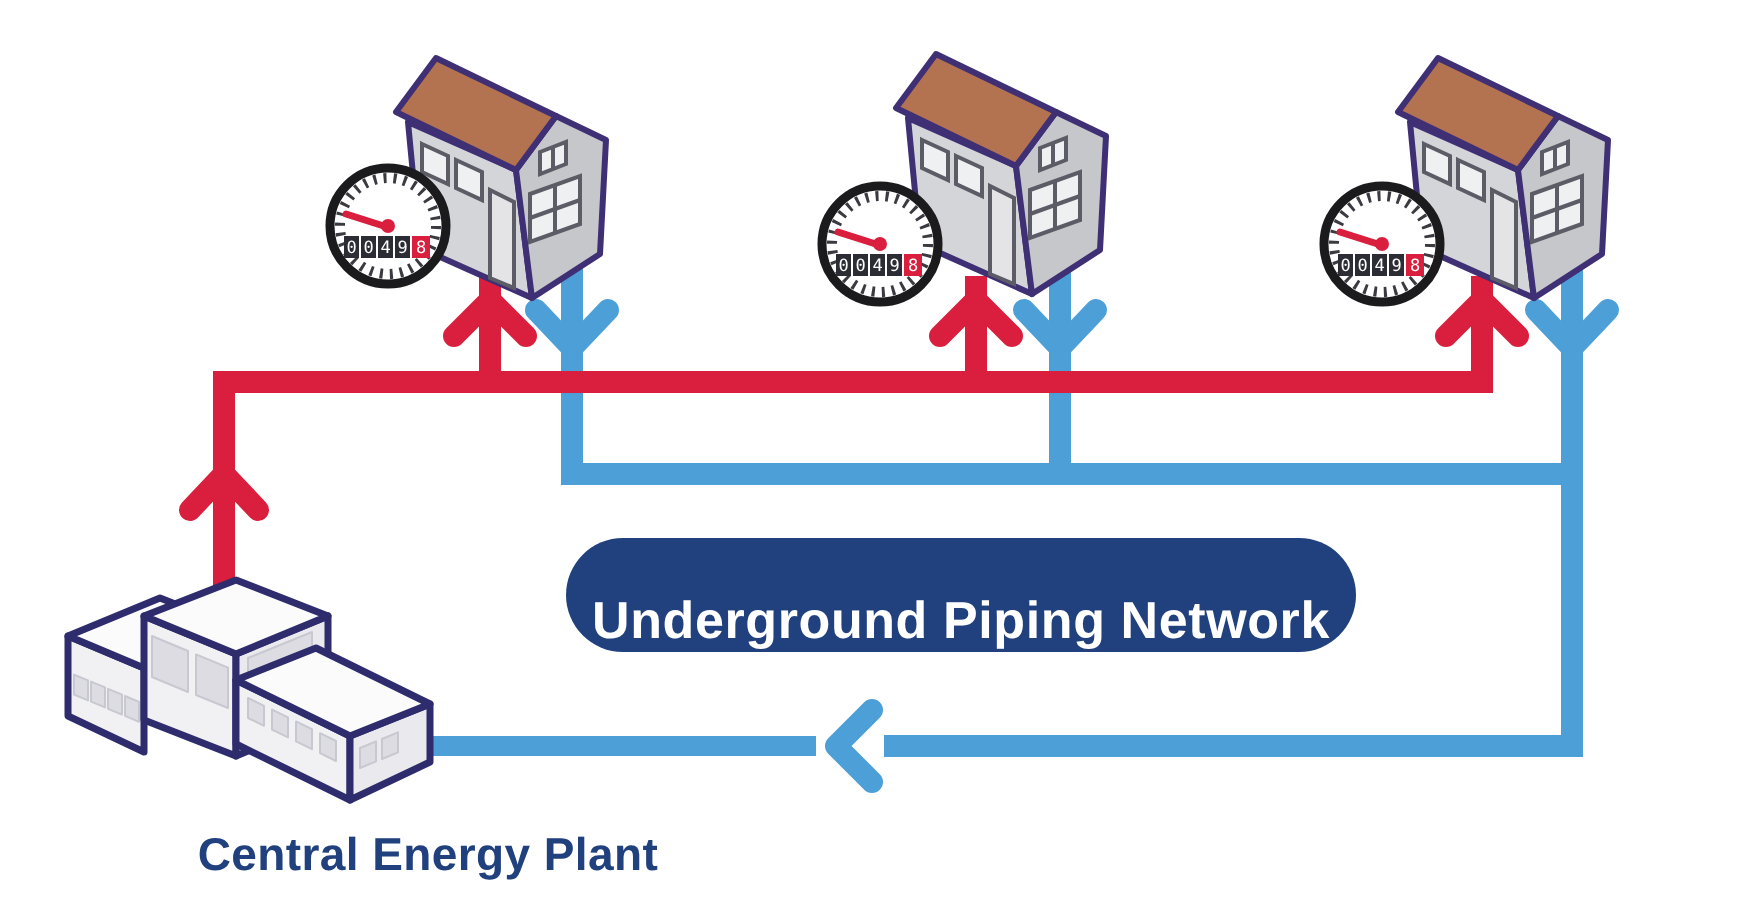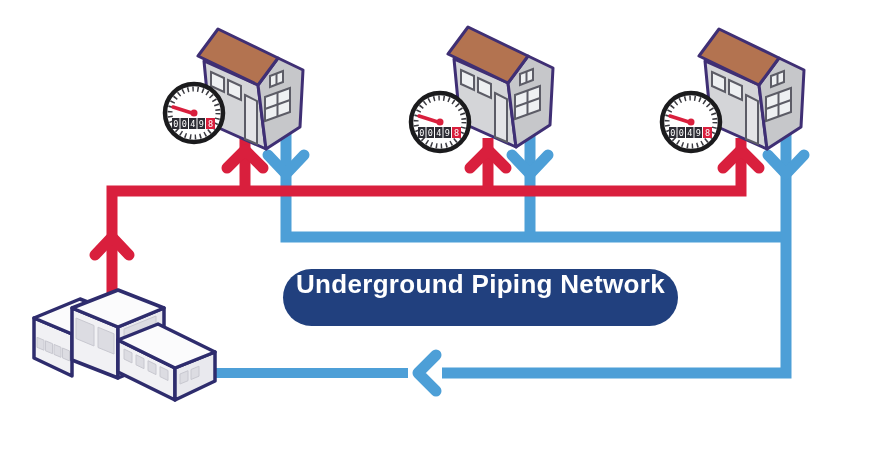--- a/index.html
+++ b/index.html
@@ -1,21 +1,21 @@
 <!DOCTYPE html>
 <html style="--supply-red: #d91f3d; --return-blue: #4d9fd7; --navy: #21407e; --house-outline: #3f2f74; --roof-brown: #b37350; --wall-front: #d4d5d8; --wall-side: #c6c7ca; --window-pane: #eef0f2; --window-frame: #5c5c66; --plant-outline: #2e2c6d; --plant-top: #fbfbfc; --plant-front: #f1f1f4; --plant-side: #e9e9ee; --plant-window: #dcdce2; --meter-ring: #1b1b1d; --meter-face: #ffffff; --odometer-box: #2c2c34;"><head>
 <meta charset="utf-8">
 <style>
   html,body{margin:0;padding:0;background:#fff;font-family:"Liberation Sans",sans-serif;}
   .stage{position:relative;width:870px;height:450px;background:#fff;overflow:hidden;}
   .stage svg.scene{position:absolute;left:0;top:0;}
   .pill{
     position:absolute;left:283px;top:269px;width:395px;height:57px;
     background:var(--navy,#21407e);border-radius:29px;
-    display:flex;align-items:flex-start;justify-content:center;
+    display:flex;align-items:flex-end;justify-content:center;
     color:#ffffff;font-weight:bold;font-size:26px;letter-spacing:.3px;white-space:nowrap;
   }
   .plant-label{
     position:absolute;left:90px;top:414px;width:248px;text-align:center;
     color:var(--navy,#21407e);font-weight:bold;font-size:23px;letter-spacing:.2px;white-space:nowrap;
   }
   .pipe{fill:none;stroke-linejoin:miter;}
   .chev{fill:none;stroke-linecap:round;stroke-linejoin:round;}
 </style>
 </head>
@@ -131,14 +131,15 @@
     <use href="#plant" x="30" y="282"></use>
 
     <use href="#meter" x="194" y="113"></use>
     <use href="#meter" x="440" y="122"></use>
     <use href="#meter" x="691" y="122"></use>
   </svg>
 
   <div class="pill">
     <span>Underground Piping Network</span>
   </div>
+  <div class="plant-label">Central Energy Plant</div>
 
 </div>
 
 </body></html>

